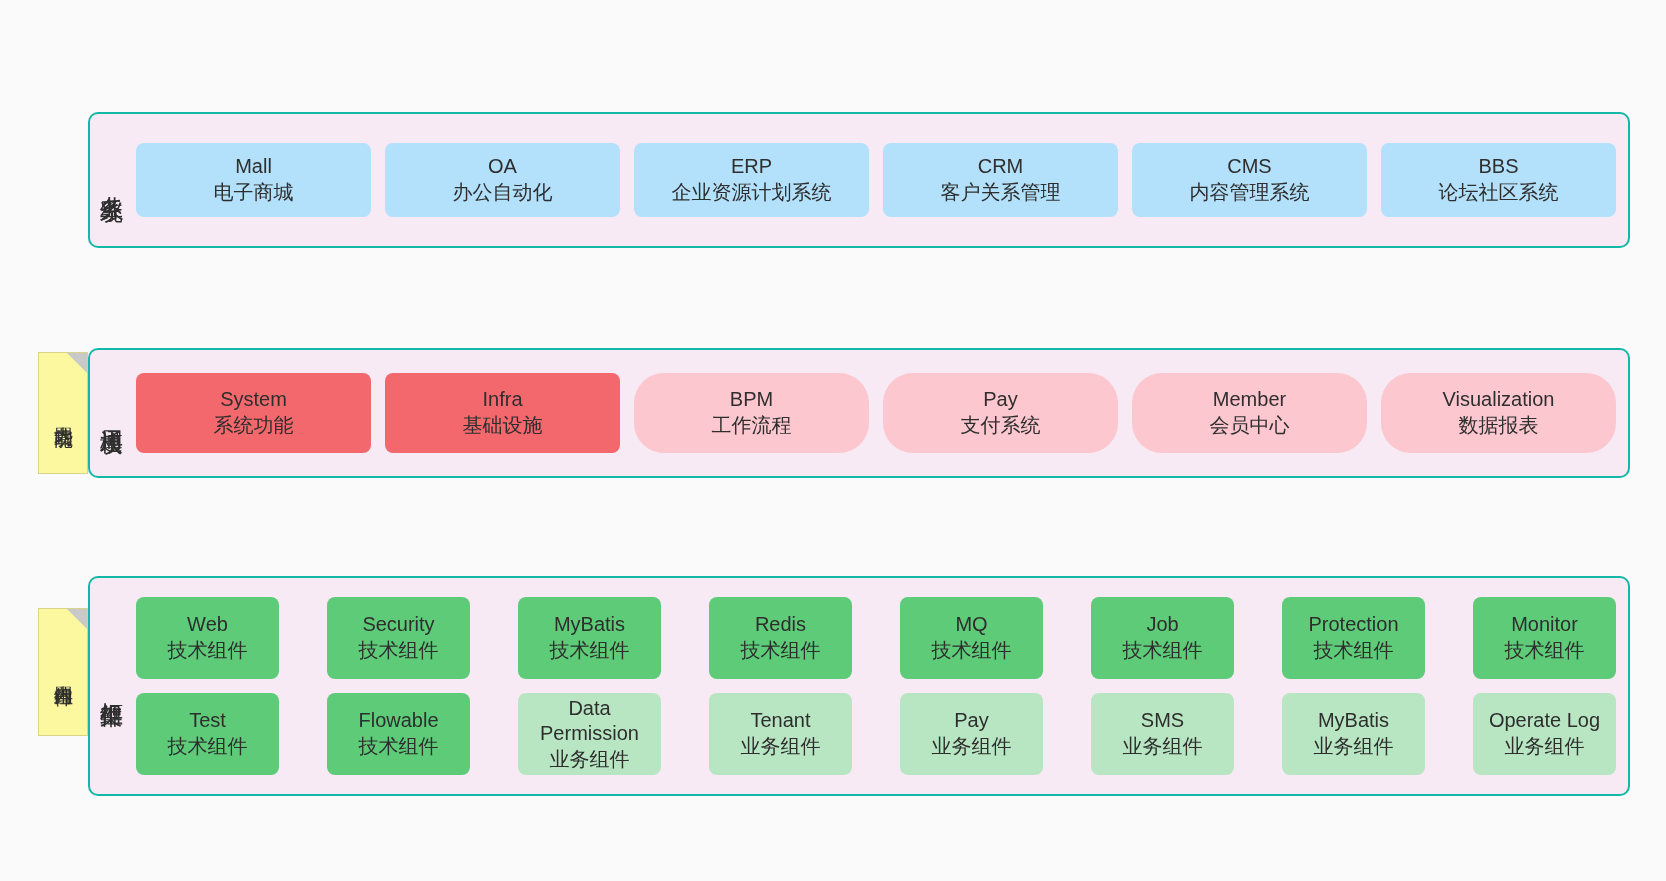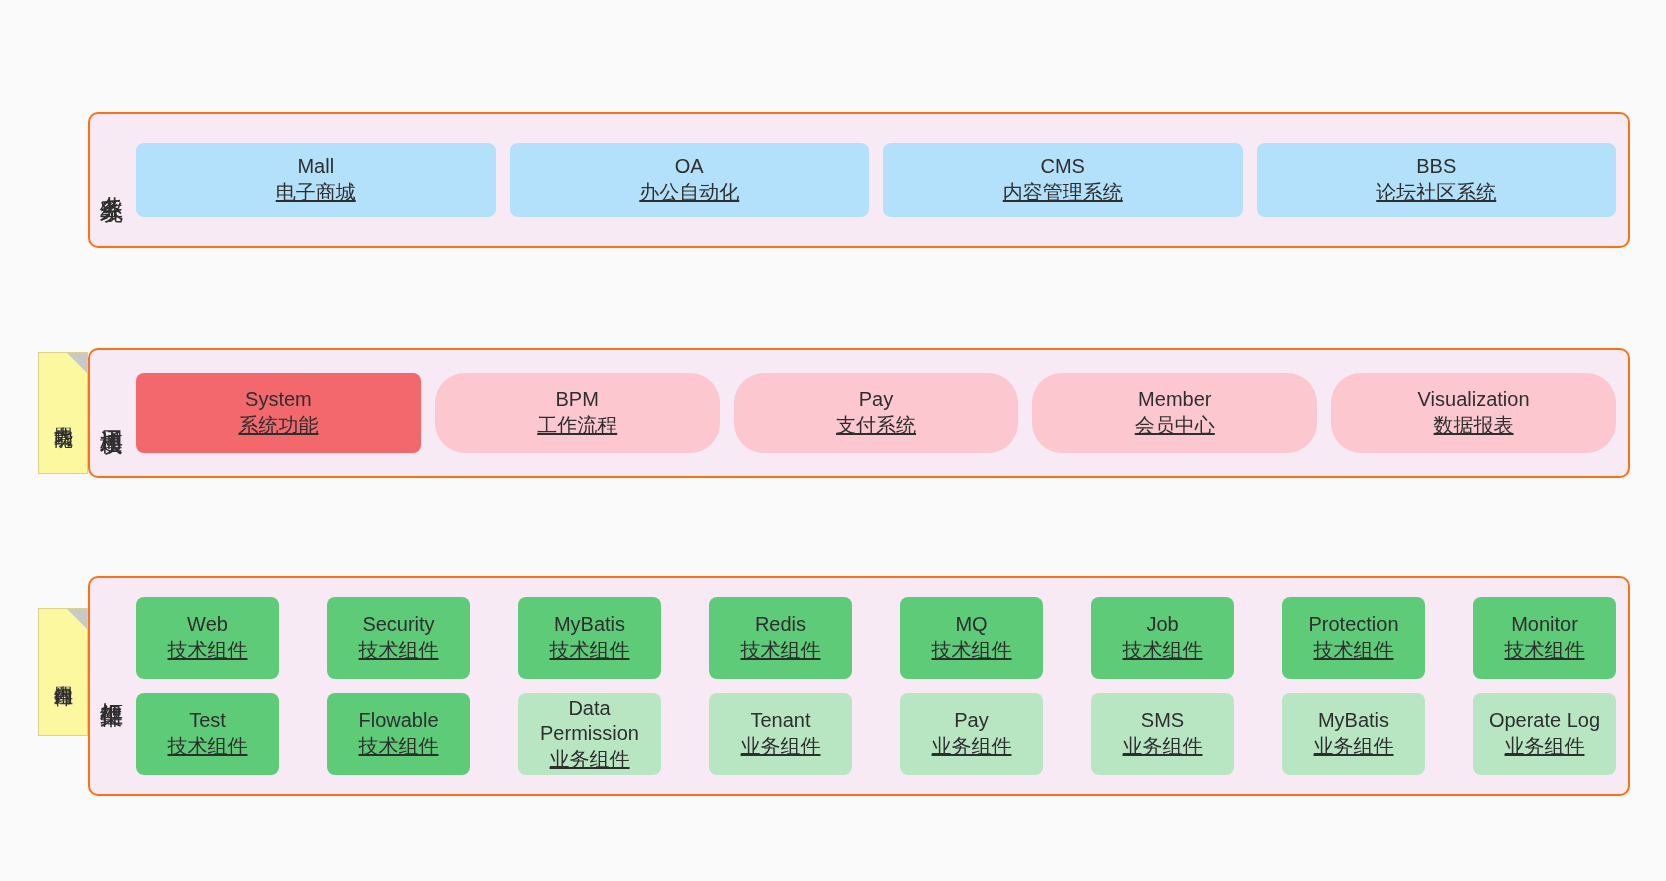--- a/index.html
+++ b/index.html
@@ -21,21 +21,21 @@
     width: 1666px;
     height: 881px;
     background: #fafafa;
   }
 
   
   .layer {
     position: absolute;
     box-sizing: border-box;
     background: #f7eaf4;
-    border: 2px solid #f97316;
+    border: 2px solid #14b8a6;
     border-radius: 10px;
     display: flex;
     align-items: stretch;
   }
 
   .layer-title {
     flex: 0 0 auto;
     width: 44px;
     display: flex;
     align-items: center;
@@ -74,21 +74,21 @@
     align-items: center;
     justify-content: center;
     text-align: center;
     font-size: 20px;
     line-height: 1.28;
     color: #2e2e2e;
     padding: 4px 6px;
     overflow: hidden;
   }
   .node .n-en { display: block; }
-  .node .n-cn { display: block; text-decoration: underline; }
+  .node .n-cn { display: block; }
 
   
   .c-blue        { background: #b3e0fb; }
   .c-red         { background: #f2686d; }
   .c-pink        { background: #fcc7ce; border-radius: 30px; }
   .c-green       { background: #5ecb78; }
   .c-greenlight  { background: #b8e6c3; }
 
   
   #layer-business  { left: 88px;  top: 112px; width: 1542px; height: 136px; }
@@ -165,20 +165,28 @@
       <div class="row">
         <div class="node c-blue">
           <span class="n-en">Mall</span>
           <span class="n-cn">电子商城</span>
         </div>
         <div class="node c-blue">
           <span class="n-en">OA</span>
           <span class="n-cn">办公自动化</span>
         </div>
         <div class="node c-blue">
+          <span class="n-en">ERP</span>
+          <span class="n-cn">企业资源计划系统</span>
+        </div>
+        <div class="node c-blue">
+          <span class="n-en">CRM</span>
+          <span class="n-cn">客户关系管理</span>
+        </div>
+        <div class="node c-blue">
           <span class="n-en">CMS</span>
           <span class="n-cn">内容管理系统</span>
         </div>
         <div class="node c-blue">
           <span class="n-en">BBS</span>
           <span class="n-cn">论坛社区系统</span>
         </div>
       </div>
     </div>
   </div>
@@ -189,20 +197,24 @@
   </div>
 
   <div class="layer" id="layer-common">
     <div class="layer-title">通用模块</div>
     <div class="layer-body">
       <div class="row">
         <div class="node c-red">
           <span class="n-en">System</span>
           <span class="n-cn">系统功能</span>
         </div>
+        <div class="node c-red">
+          <span class="n-en">Infra</span>
+          <span class="n-cn">基础设施</span>
+        </div>
         <div class="node c-pink">
           <span class="n-en">BPM</span>
           <span class="n-cn">工作流程</span>
         </div>
         <div class="node c-pink">
           <span class="n-en">Pay</span>
           <span class="n-cn">支付系统</span>
         </div>
         <div class="node c-pink">
           <span class="n-en">Member</span>

